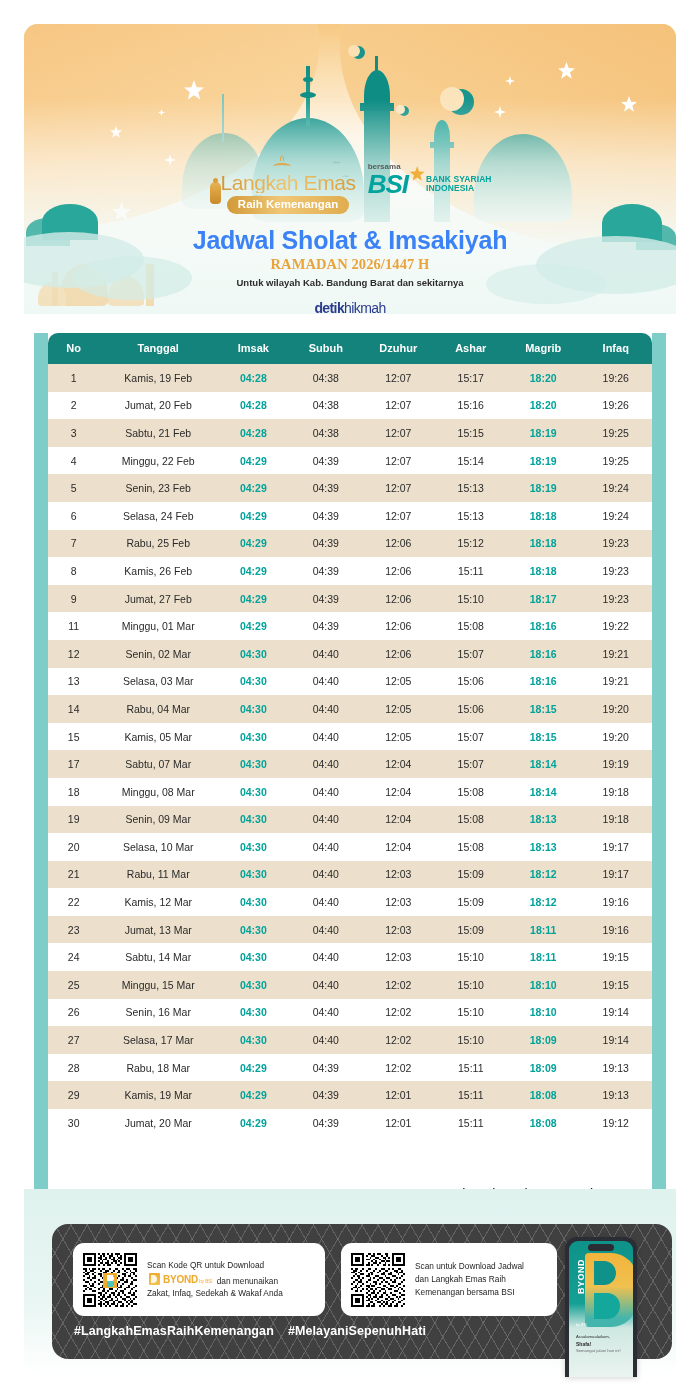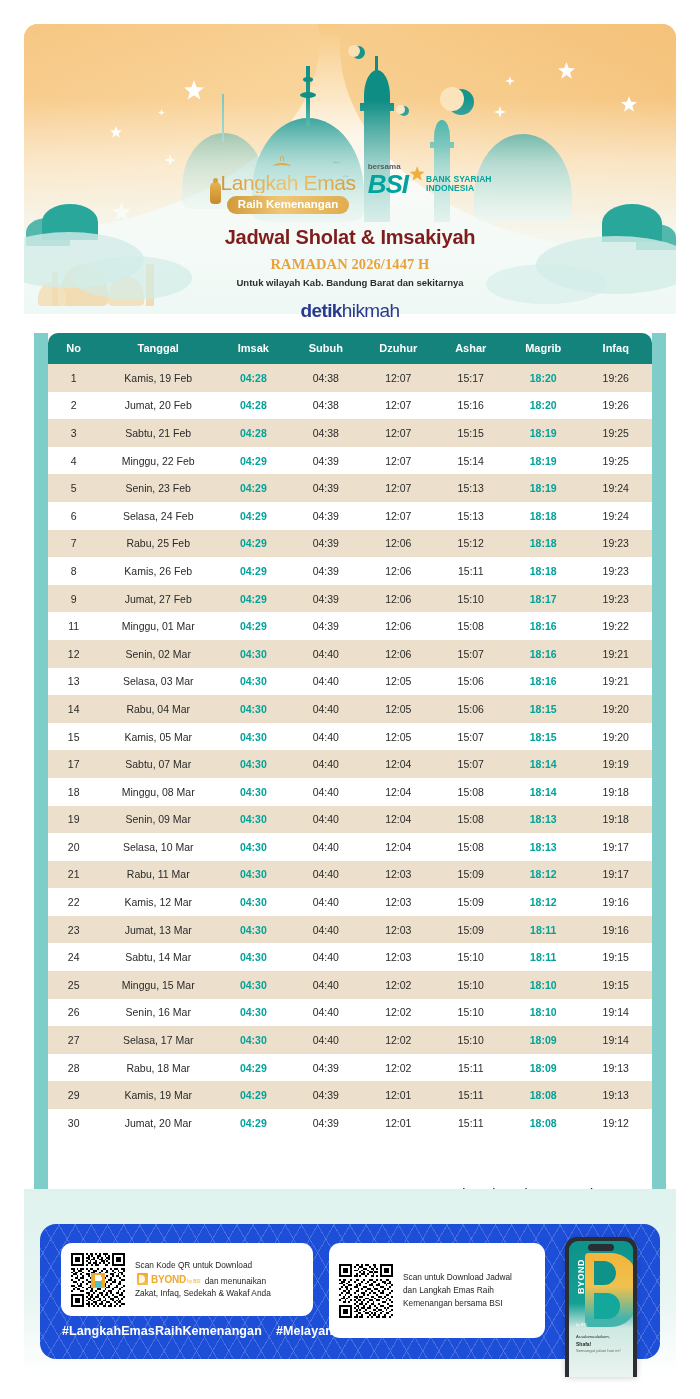--- a/index.html
+++ b/index.html
@@ -132,33 +132,33 @@
   .bsiStar {
     position: absolute; left: 42px; top: -6px; width: 15px; height: 15px;
     background: #f0ae3c;
     clip-path: polygon(50% 0%, 63% 36%, 100% 38%, 71% 61%, 81% 98%, 50% 76%, 19% 98%, 29% 61%, 0% 38%, 37% 36%);
   }
   .bsiSub { font-size: 8.5px; color: #00a39d; line-height: 1.15; font-weight: 600; letter-spacing: .1px; }
 
   
   .mainTitle {
     position: absolute; left:0; right:0; top: 226px; text-align: center;
-    font-size: 20px; font-weight: bold; color: #7f1d1d; letter-spacing: -0.2px;
+    font-size: 25px; font-weight: bold; color: #3b82f6; letter-spacing: -0.2px;
   }
   .subTitle {
     position: absolute; left:0; right:0; top: 256px; text-align: center;
     font-size: 14.5px; font-weight: bold; color: #e8a33c; letter-spacing: .1px; font-family: Liberation Serif, serif;
   }
   .region {
     position: absolute; left:0; right:0; top: 277px; text-align: center;
     font-size: 9.5px; font-weight: bold; color: #2d2d2d;
   }
   .detik {
     position: absolute; left:0; right:0; top: 301px; text-align: center;
-    font-size: 19px; line-height: 1; letter-spacing: -.6px;
+    font-size: 14px; line-height: 1; letter-spacing: -.6px;
   }
   .detik b { color: #2b3a8f; font-weight: bold; }
   .detik span { color: #2b3a8f; font-weight: normal; }
 
   
   .tableWrap {
     position: absolute; left: 48px; top: 333px; width: 604px;
     border-radius: 10px 10px 0 0; overflow: hidden;
   }
   table { width: 100%; border-collapse: collapse; table-layout: fixed; }
@@ -192,38 +192,38 @@
   }
 
   
   .footerBg {
     position: absolute; left: 24px; top: 1189px; width: 652px; height: 186px;
     background: linear-gradient(180deg,#dff2ee 0%,#e9f6f3 60%,#ffffff 100%);
     border-radius: 0 0 14px 14px;
     overflow: hidden;
   }
   .footerCard {
-    position: absolute; left: 40px; top: 1224px; width: 620px; height: 135px;
-    background: #1d4ed8;
+    position: absolute; left: 52px; top: 1224px; width: 620px; height: 135px;
+    background: #404040;
     border-radius: 16px;
     overflow: hidden;
   }
   .footerPattern {
     position: absolute; inset: 0;
     opacity: .30;
     background-image:
       repeating-linear-gradient(60deg, transparent 0 13px, rgba(255,255,255,.6) 13px 14px),
       repeating-linear-gradient(-60deg, transparent 0 13px, rgba(255,255,255,.6) 13px 14px);
   }
   .qrCard {
     position: absolute; background: #ffffff; border-radius: 11px;
     display: flex; align-items: center; gap: 10px; padding: 9px 12px 9px 10px;
   }
   .qrCard.one { left: 21px; top: 19px; width: 252px; height: 73px; }
-  .qrCard.two { left: 289px; top: 19px; width: 216px; height: 95px; }
+  .qrCard.two { left: 289px; top: 19px; width: 216px; height: 73px; }
   .qrBox { width: 54px; height: 54px; position: relative; flex: none; }
   .qrPix { position: absolute; inset: 0; }
   .qrText { font-size: 8.3px; color: #1f1f1f; line-height: 1.55; }
   .byondInline {
     display: inline-flex; align-items: center; gap: 3px;
     vertical-align: -2px; margin: 0 2px;
   }
   .byondB {
     width: 11px; height: 12px; border-radius: 1px;
     background: linear-gradient(180deg,#f0ab2f,#f3c14f);

